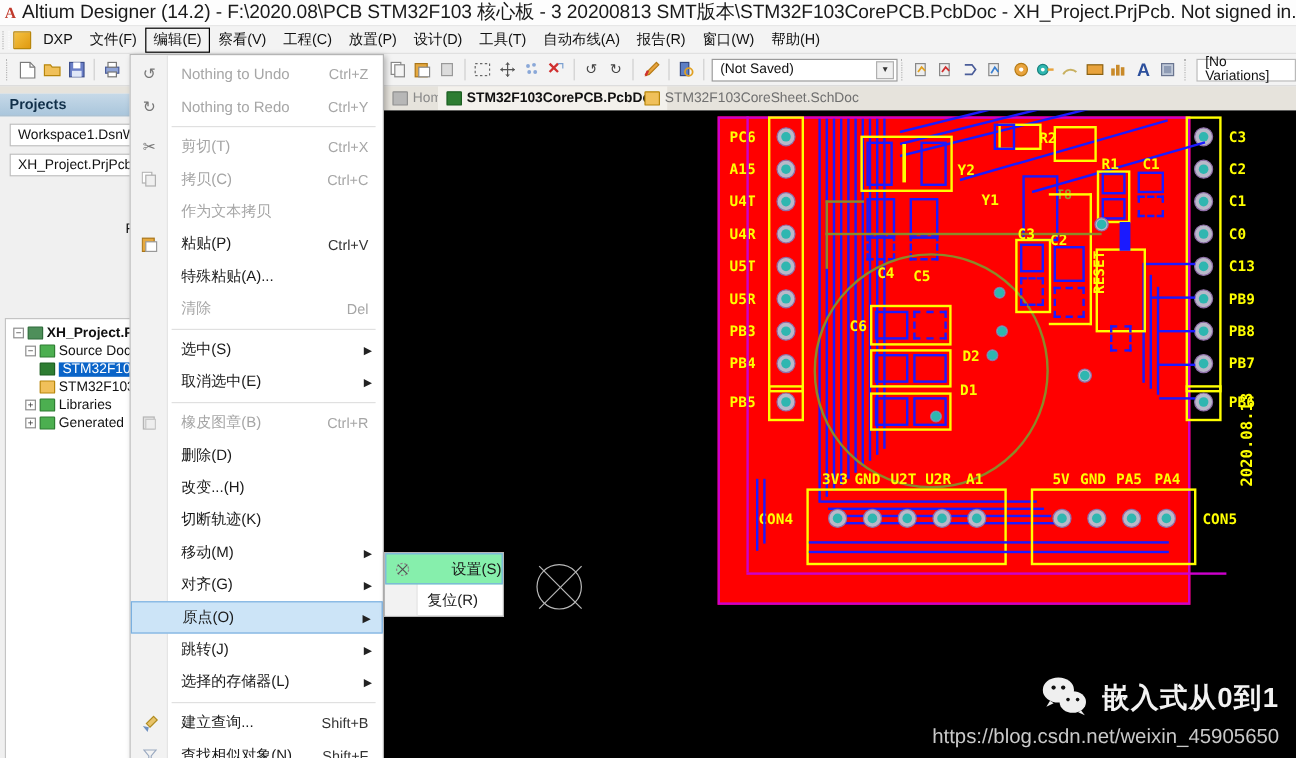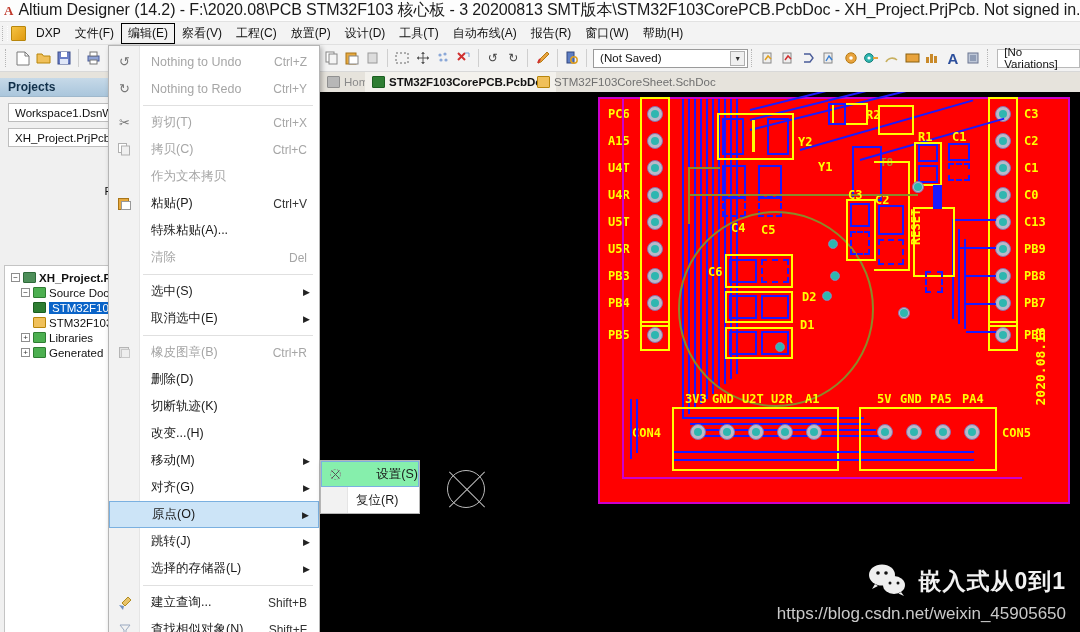--- a/index.html
+++ b/index.html
@@ -121,21 +121,21 @@
   .tlabel.sel { background:#0a64c8; color:#fff; padding:0 3px; }
 
   
   #editor {
     position:absolute; left:152px; top:92px; width:928px; height:540px;
     background:#000; overflow:hidden;
   }
 
   
   #board {
-    position:absolute; left:446px; top:5px; width:472px; height:407px;
+    position:absolute; left:446px; top:5px; width:394px; height:407px;
     background:#ff0000; border:2px solid #cc00cc;
   }
   .yrect { position:absolute; border:2px solid #ffff00; }
   .brect { position:absolute; border:2px solid #1a1aff; }
   .bdash { position:absolute; border:2px dashed #1a1aff; }
   .btrace { position:absolute; background:#1a1aff; }
   .ytrace { position:absolute; background:#ffff00; }
   .otrace { position:absolute; background:#8a8a2a; }
   .pad {
     position:absolute; width:16px; height:16px; border-radius:50%;
@@ -749,26 +749,26 @@
       <span class="mlabel">橡皮图章(B)</span>
       <span class="mkey">Ctrl+R</span>
     </div>
     <div class="mi">
       <span class="micon"></span>
       <span class="mlabel">删除(D)</span>
       <span class="mkey"></span>
     </div>
     <div class="mi">
       <span class="micon"></span>
+      <span class="mlabel">改变...(H)</span>
+      <span class="mkey"></span>
+    </div>
+    <div class="mi">
+      <span class="micon"></span>
       <span class="mlabel">切断轨迹(K)</span>
-      <span class="mkey"></span>
-    </div>
-    <div class="mi">
-      <span class="micon"></span>
-      <span class="mlabel">改变...(H)</span>
       <span class="mkey"></span>
     </div>
     <div class="mi">
       <span class="micon"></span>
       <span class="mlabel">移动(M)</span>
       <span class="mchev">▶</span>
     </div>
     <div class="mi">
       <span class="micon"></span>
       <span class="mlabel">对齐(G)</span>

